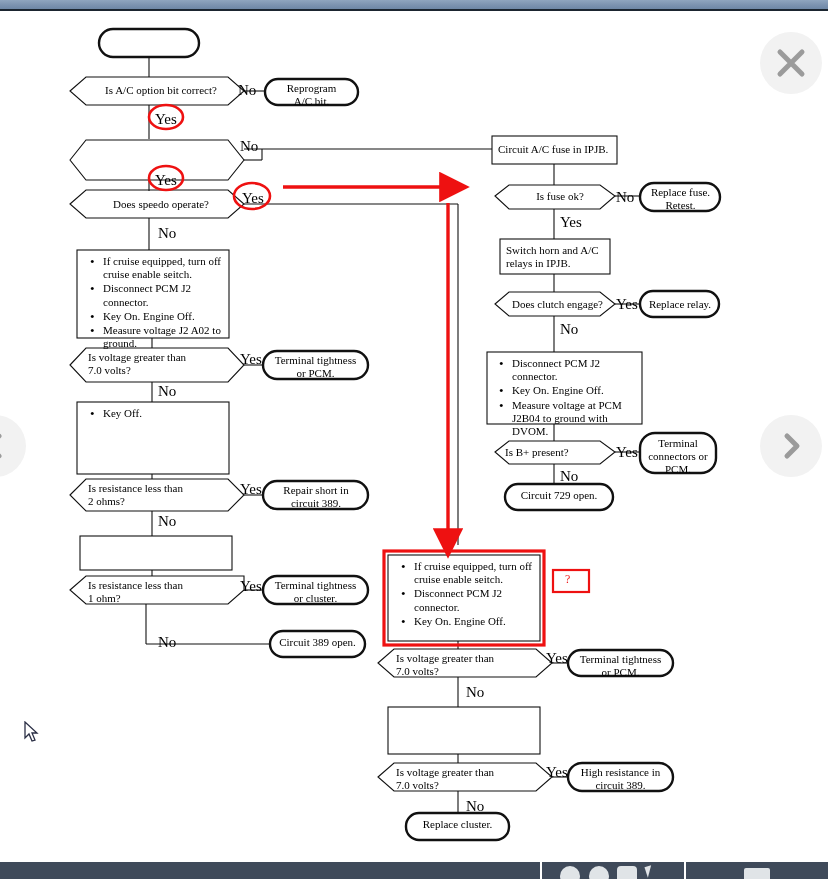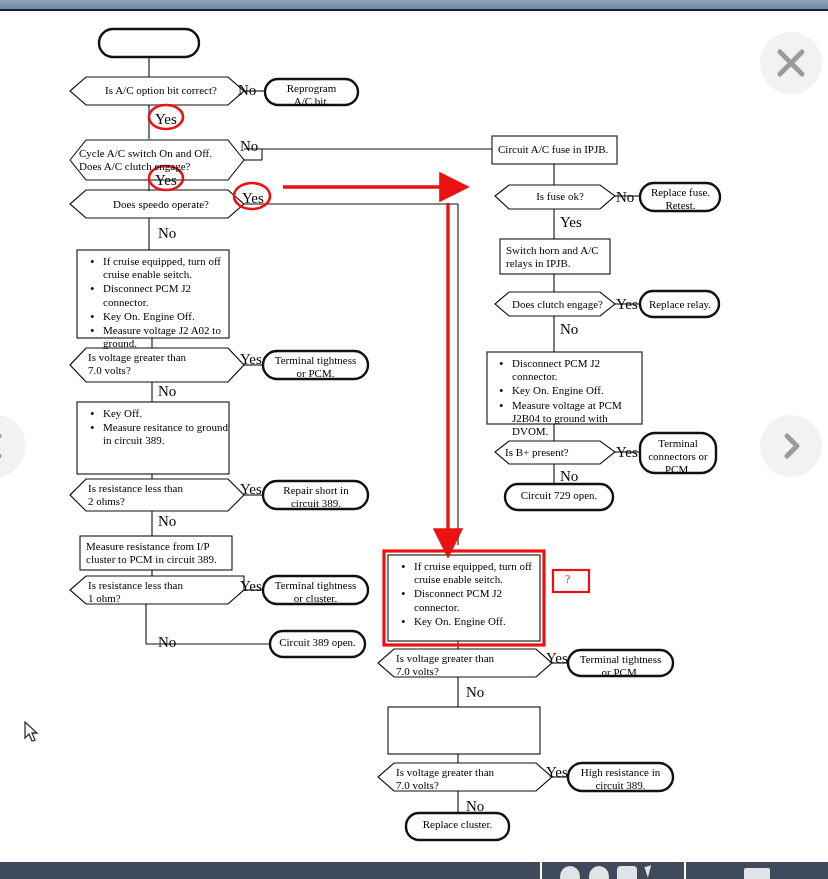--- a/index.html
+++ b/index.html
@@ -231,49 +231,45 @@
       </g>
     </svg>
 
     <div class="node n-term" style="left:104px; top:20px; width:90px;"></div>
     <div class="node n-dec" style="left:86px; top:71px; width:150px; text-align:center;">Is A/C option bit correct?</div>
     <div class="node n-lbl" style="left:238px; top:69px;">No</div>
     <div class="node n-term" style="left:270px; top:69px; width:83px;">Reprogram
 A/C bit.</div>
     <div class="node n-lbl" style="left:155px; top:98px;">Yes</div>
 
-    <div class="node n-dec" style="left:79px; top:134px; width:152px;">Cycle A/C switch On and Off.
-Does A/C clutch engage?</div>
     <div class="node n-lbl" style="left:240px; top:125px;">No</div>
     <div class="node n-lbl" style="left:155px; top:159px;">Yes</div>
 
     <div class="node n-dec" style="left:86px; top:185px; width:150px; text-align:center;">Does speedo operate?</div>
     <div class="node n-lbl" style="left:242px; top:177px;">Yes</div>
     <div class="node n-lbl" style="left:158px; top:212px;">No</div>
 
     <ul class="bullets node" style="left:88px; top:242px; width:140px;"><li>If cruise equipped, turn off cruise enable seitch.</li><li>Disconnect PCM J2 connector.</li><li>Key On. Engine Off.</li><li>Measure voltage J2 A02 to ground.</li></ul>
 
     <div class="node n-dec" style="left:88px; top:338px; width:140px;">Is voltage greater than
 7.0 volts?</div>
     <div class="node n-lbl" style="left:240px; top:338px;">Yes</div>
     <div class="node n-term" style="left:268px; top:341px; width:95px;">Terminal tightness
 or PCM.</div>
     <div class="node n-lbl" style="left:158px; top:370px;">No</div>
 
-    <ul class="bullets node" style="left:88px; top:394px; width:140px;"><li>Key Off.</li><li>Measure resitance to ground in circuit 389.</li></ul>
+    <ul class="bullets node" style="left:88px; top:394px; width:140px;"><li>Key Off.</li></ul>
 
     <div class="node n-dec" style="left:88px; top:469px; width:140px;">Is resistance less than
 2 ohms?</div>
     <div class="node n-lbl" style="left:240px; top:468px;">Yes</div>
     <div class="node n-term" style="left:270px; top:471px; width:92px;">Repair short in
 circuit 389.</div>
     <div class="node n-lbl" style="left:158px; top:500px;">No</div>
 
-    <div class="node n-proc" style="left:86px; top:527px; width:145px;">Measure resistance from I/P
-cluster to PCM in circuit 389.</div>
 
     <div class="node n-dec" style="left:88px; top:566px; width:140px;">Is resistance less than
 1 ohm?</div>
     <div class="node n-lbl" style="left:240px; top:565px;">Yes</div>
     <div class="node n-term" style="left:268px; top:566px; width:95px;">Terminal tightness
 or cluster.</div>
     <div class="node n-lbl" style="left:158px; top:621px;">No</div>
     <div class="node n-term" style="left:274px; top:623px; width:87px;">Circuit 389 open.</div>
 
     <div class="node n-proc" style="left:498px; top:130px; width:118px;">Circuit A/C fuse in IPJB.</div>

